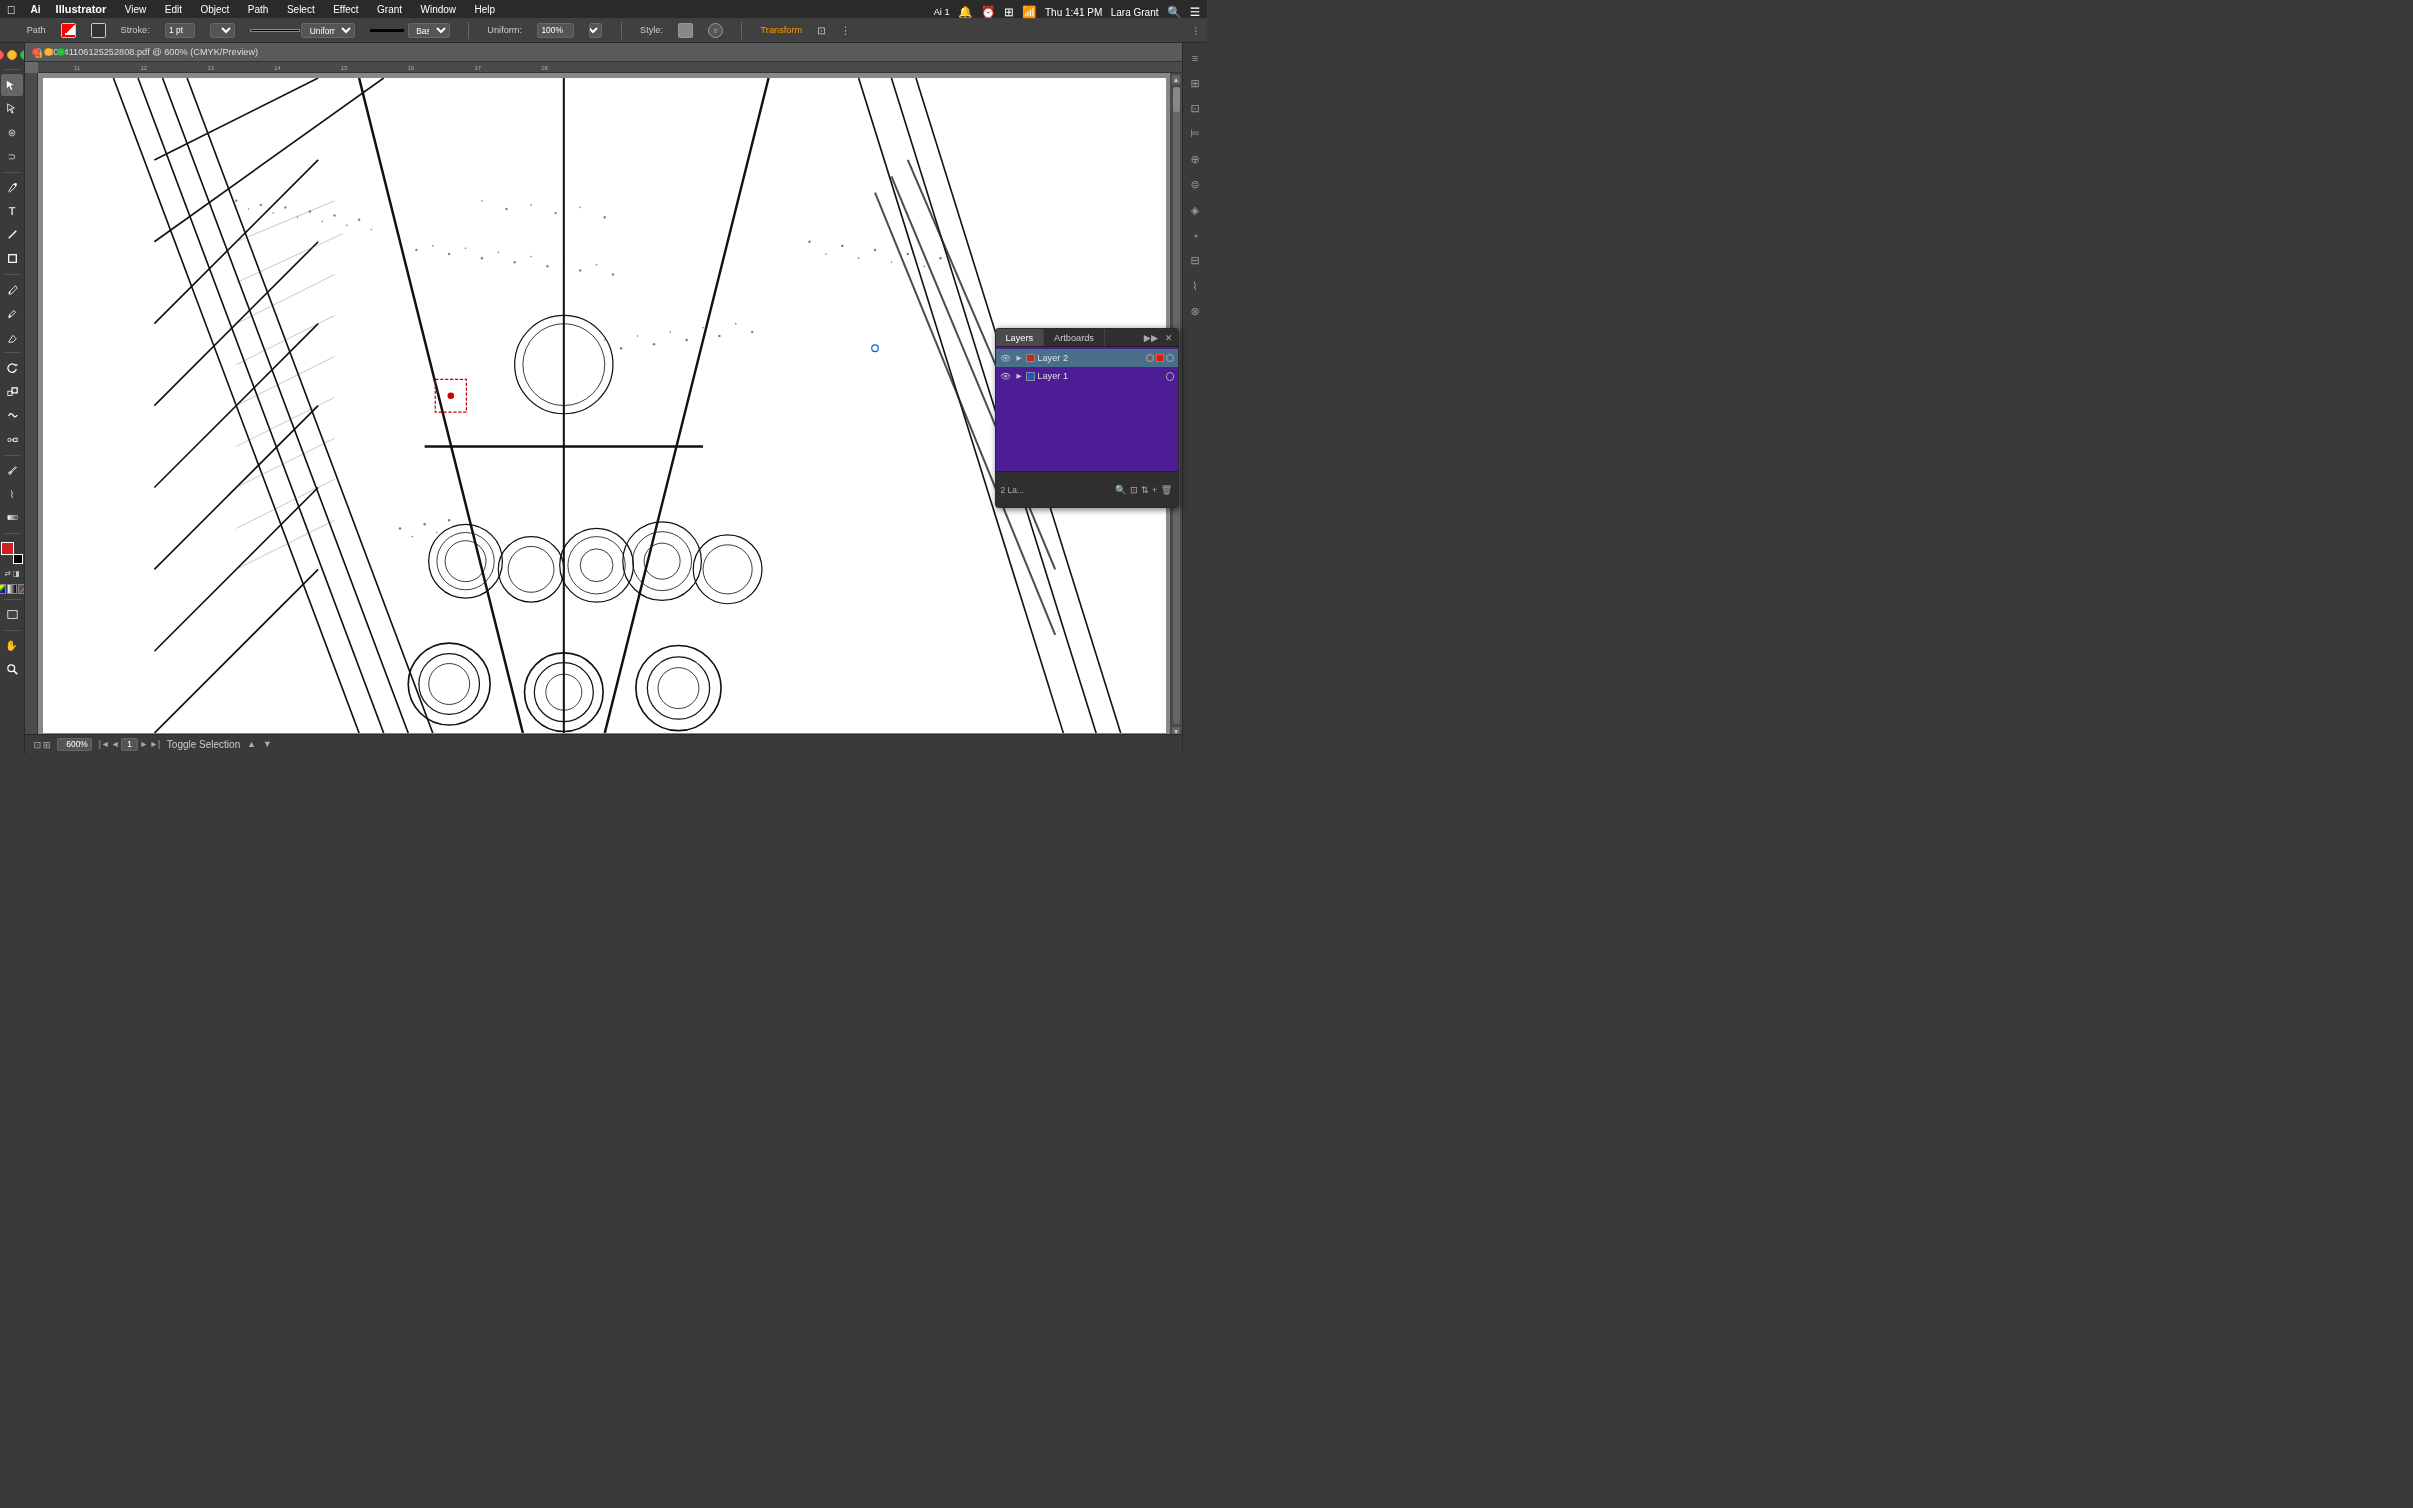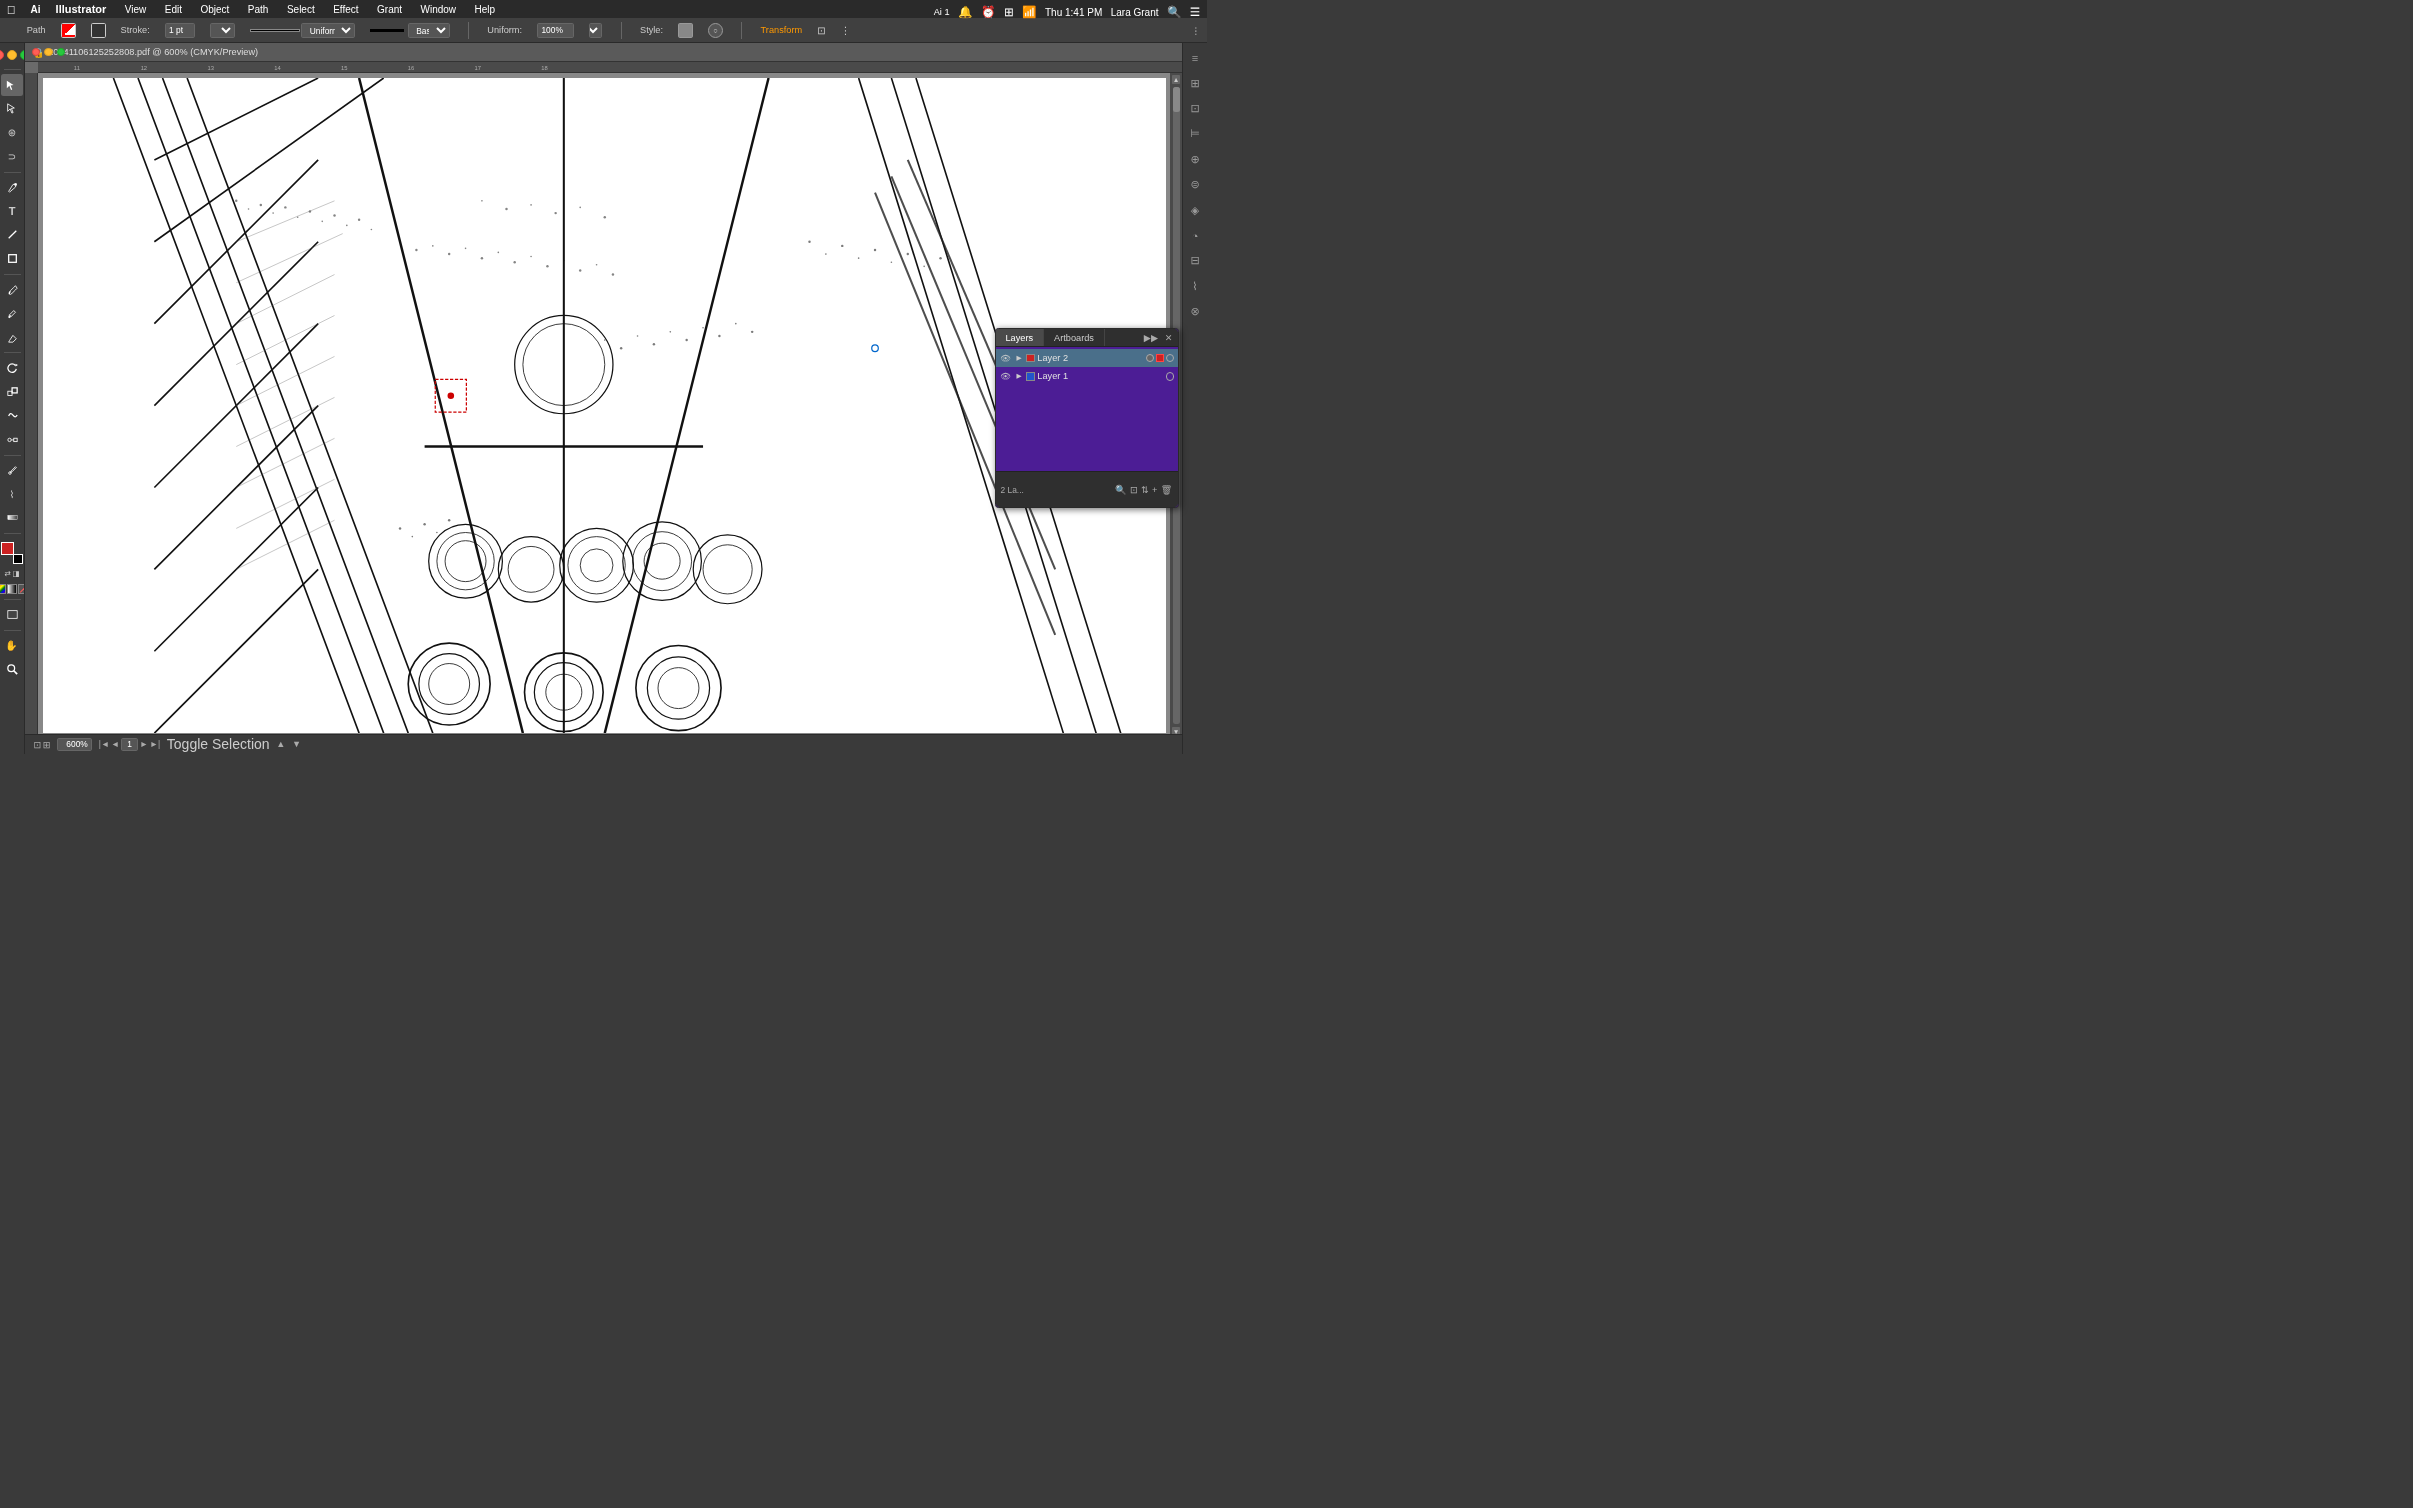--- a/index.html
+++ b/index.html
@@ -778,21 +778,21 @@
         <div style="color:#aaa;font-size:9.2px;cursor:pointer;">⊞</div>
       </div>
       <input class="zoom-input" type="text" style="width: 35px; height: 13.4px; background: rgb(85, 85, 85); border: 0.8px solid rgb(102, 102, 102); color: rgb(255, 255, 255); font-size: 8.4px; text-align: right; padding: 0px 3.4px; border-radius: 1.7px;" value="600%">
       <div style="display:flex;align-items:center;gap:1.7px;">
         <span class="nav-arrow">|◄</span>
         <span class="nav-arrow">◄</span>
         <input class="page-input" type="text" value="1" style="">
         <span class="nav-arrow">►</span>
         <span class="nav-arrow">►|</span>
       </div>
-      <span style="font-size:14px;color:#ccc;">Toggle Selection</span>
+      <span style="font-size:10px;color:#ccc;">Toggle Selection</span>
       <span style="color:#aaa;font-size:9.2px;cursor:pointer;">▲</span>
       <span style="color:#aaa;font-size:9.2px;cursor:pointer;">▼</span>
     </div>
   </div>
 
   <div id="layers-panel">
     <div id="layers-panel-tabs">
       <div class="layers-tab active">Layers</div>
       <div class="layers-tab">Artboards</div>
       <div class="panel-tab-controls">

